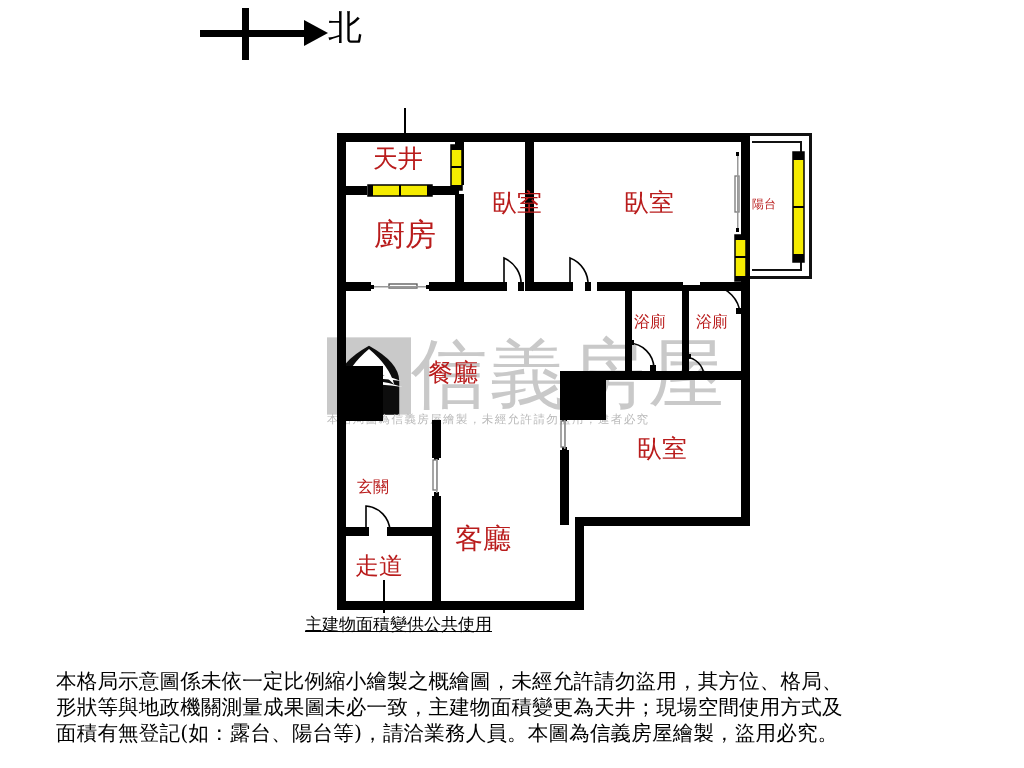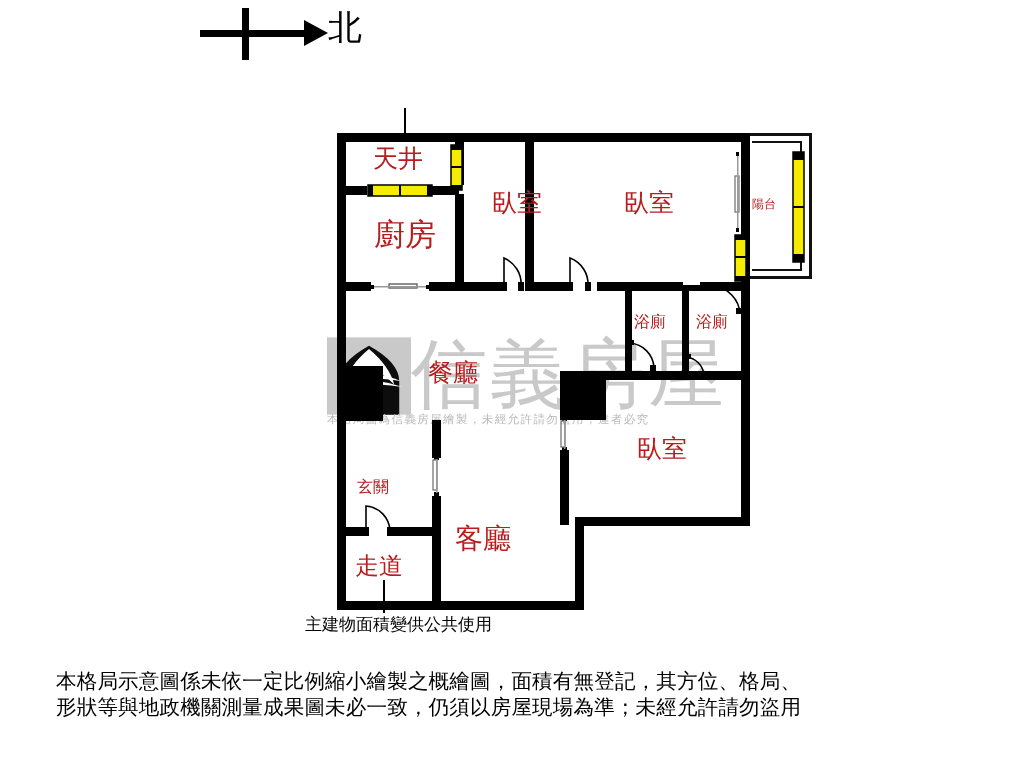--- a/index.html
+++ b/index.html
@@ -62,21 +62,21 @@
 
   
   .annot {
     position: absolute;
     font-size: 17px;
     line-height: 20px;
     font-family: "DejaVu Serif", "Liberation Serif", serif;
     white-space: nowrap;
   }
   .annot-top   { left: 334px; top: 86px; }
-  .annot-bot   { left: 305px; top: 614px; }
+  .annot-bot   { left: 305px; top: 614px; text-decoration: underline; }
 
   .leader {
     position: absolute;
     width: 2px;
     background: #000;
   }
   .leader-top { left: 404px; top: 108px; height: 28px; }
   .leader-bot { left: 383px; top: 580px; height: 33px; }
 
   
@@ -334,17 +334,18 @@
       <div class="room-label" style="left: 634px; top: 312px; font-size: 16px; line-height: 20px;">浴廁</div>
       <div class="room-label" style="left: 696px; top: 312px; font-size: 16px; line-height: 20px;">浴廁</div>
       <div class="room-label" style="left: 428px; top: 358px; font-size: 25px; line-height: 29px;">餐廳</div>
       <div class="room-label" style="left: 637px; top: 434px; font-size: 25px; line-height: 29px;">臥室</div>
       <div class="room-label" style="left: 357px; top: 465px; font-size: 16px; line-height: 22px; margin-top: 11px;">玄關</div>
       <div class="room-label" style="left: 455px; top: 491px; font-size: 28px; line-height: 32px; margin-top: 32px;">客廳</div>
       <div class="room-label" style="left: 355px; top: 555px; font-size: 24px; line-height: 22px;">走道</div>
     </div>
 
   <div class="disclaimer">
-    <div>本格局示意圖係未依一定比例縮小繪製之概繪圖，面積有無登記，其方位、格局、</div>
-    <div>形狀等與地政機關測量成果圖未必一致，仍須以房屋現場為準；未經允許請勿盜用</div>
+    <div>本格局示意圖係未依一定比例縮小繪製之概繪圖，未經允許請勿盜用，其方位、格局、</div>
+    <div>形狀等與地政機關測量成果圖未必一致，主建物面積變更為天井；現場空間使用方式及</div>
+    <div>面積有無登記(如：露台、陽台等)，請洽業務人員。本圖為信義房屋繪製，盜用必究。</div>
   </div>
 
 </div>
 
 </body></html>

